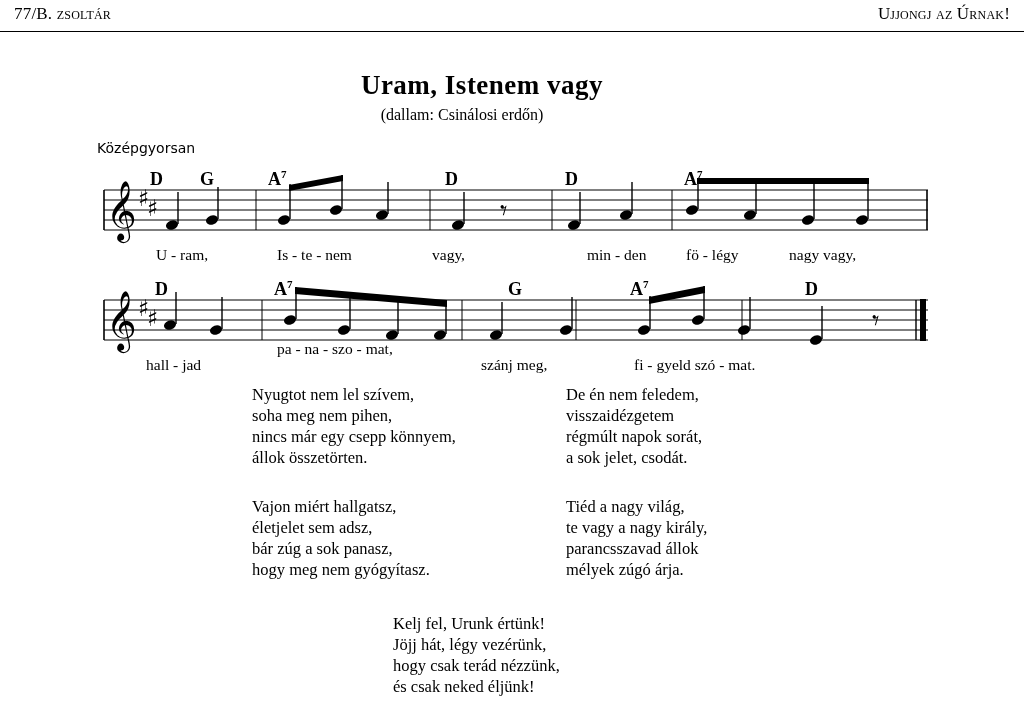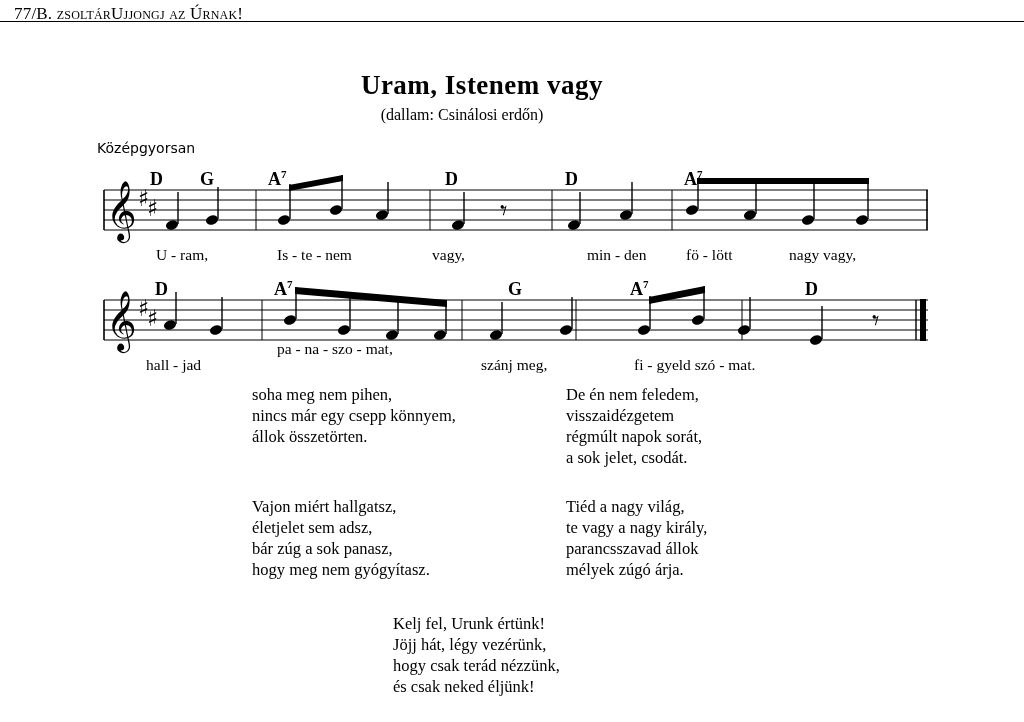--- a/index.html
+++ b/index.html
@@ -15,24 +15,25 @@
     position: relative;
     overflow: hidden;
   }
 
   
   .page-header {
     position: absolute;
     top: 0;
     left: 0;
     width: 1024px;
-    height: 22px;
+    height: 32px;
     box-sizing: border-box;
     padding: 4px 14px 0 14px;
     display: flex;
+    justify-content: space-between;
     align-items: flex-start;
     border-bottom: 1.2px solid #000;
     font-size: 17px;
     letter-spacing: 0.2px;
   }
   .header-left, .header-right {
     font-family: "Liberation Serif", serif;
     white-space: nowrap;
   }
   
@@ -229,21 +230,21 @@
     <span>D</span><sup></sup>
   </div>
   <div class="chord" style="left:684px; top:6px;">
     <span>A</span><sup>7</sup>
   </div>
 
   <div class="lyric" style="left:156px; top:84px;">U - ram,</div>
   <div class="lyric" style="left:277px; top:84px;">Is - te - nem</div>
   <div class="lyric" style="left:432px; top:84px;">vagy,</div>
   <div class="lyric" style="left:587px; top:84px;">min - den</div>
-  <div class="lyric" style="left:686px; top:84px;">fö - lött</div>
+  <div class="lyric" style="left:686px; top:84px;">fö - légy</div>
   <div class="lyric" style="left:789px; top:84px;">nagy vagy,</div>
 </div>
 
 <div class="system" id="system-2">
   <svg class="staff-svg" width="1024" height="120" viewBox="0 0 1024 120" xmlns="http://www.w3.org/2000/svg">
     <g stroke="#000" stroke-width="1">
       <line x1="104" y1="28" x2="928" y2="28"></line>
       <line x1="104" y1="38" x2="928" y2="38"></line>
       <line x1="104" y1="48" x2="928" y2="48"></line>
       <line x1="104" y1="58" x2="928" y2="58"></line>
@@ -336,20 +337,21 @@
     <span>D</span><sup></sup>
   </div>
 
   <div class="lyric" style="left:146px; top:84px;">hall - jad</div>
   <div class="lyric" style="left:277px; top:68px;">pa - na - szo - mat,</div>
   <div class="lyric" style="left:481px; top:84px;">szánj meg,</div>
   <div class="lyric" style="left:634px; top:84px;">fi - gyeld szó - mat.</div>
 </div>
 
 <div class="verse-block" id="verse-col-1">
+  <span class="verse-line">Nyugtot nem lel szívem,</span>
   <span class="verse-line">soha meg nem pihen,</span>
   <span class="verse-line">nincs már egy csepp könnyem,</span>
   <span class="verse-line">állok összetörten.</span>
 </div>
 
 <div class="verse-block" id="verse-col-2">
   <span class="verse-line">De én nem feledem,</span>
   <span class="verse-line">visszaidézgetem</span>
   <span class="verse-line">régmúlt napok sorát,</span>
   <span class="verse-line">a sok jelet, csodát.</span>

